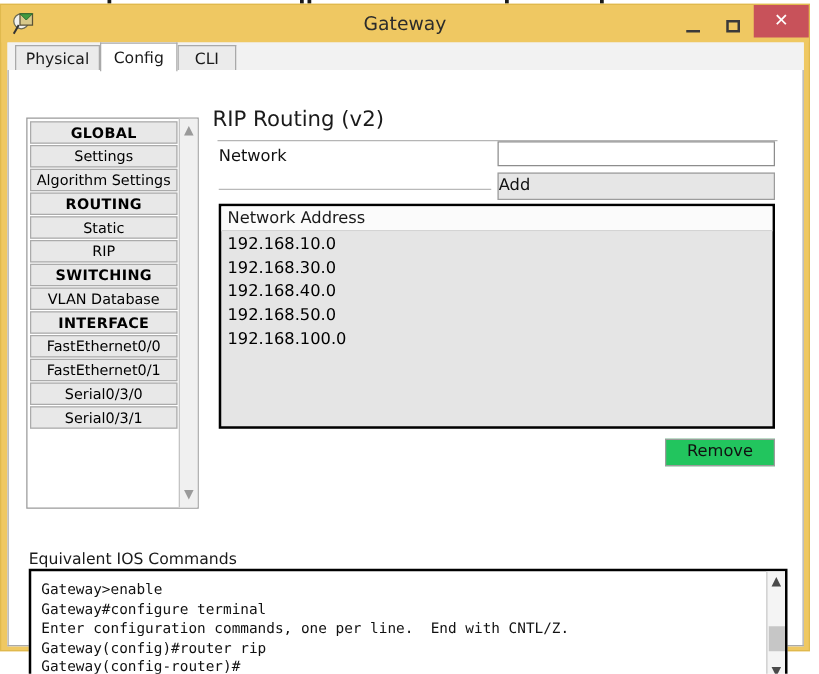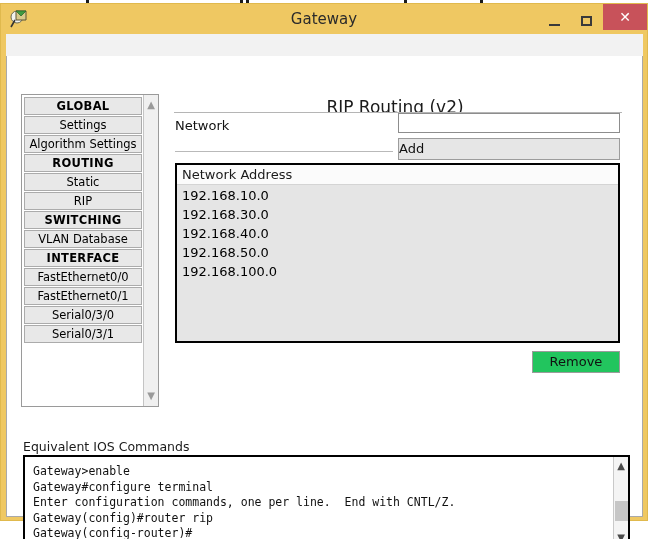--- a/index.html
+++ b/index.html
@@ -218,23 +218,23 @@
 
   
   #config-area {
     position: absolute;
     left: 163px; top: 30px;
     width: 460px;
     height: 330px;
   }
   #rip-title {
     position: absolute;
-    left: 0; top: 11px;
+    left: 0; top: 0;
     width: 450px;
-    text-align: center;
+    text-align: left;
     font-size: 17px;
     font-family: "DejaVu Sans", sans-serif;
     color: #1a1a1a;
   }
   #rip-rule {
     position: absolute;
     left: 4px; top: 26px;
     width: 448px;
     height: 1px;
     background: #b5b5b5;
@@ -422,20 +422,25 @@
     <button class="wbtn" id="btn-max">
       <span class="glyph-max"></span>
     </button>
     <button class="wbtn" id="btn-close">
       <span class="glyph-close">✕</span>
     </button>
   </div>
 
   <div id="client">
 
+    <div id="tabbar">
+      <div class="tab" id="tab-physical">Physical</div>
+      <div class="tab active" id="tab-config">Config</div>
+      <div class="tab" id="tab-cli">CLI</div>
+    </div>
 
     <div id="panel">
 
       <div id="sidebar">
         <div id="sidebar-list">
           <div class="nav-btn header">GLOBAL</div>
           <div class="nav-btn">Settings</div>
           <div class="nav-btn">Algorithm Settings</div>
           <div class="nav-btn header">ROUTING</div>
           <div class="nav-btn">Static</div>

